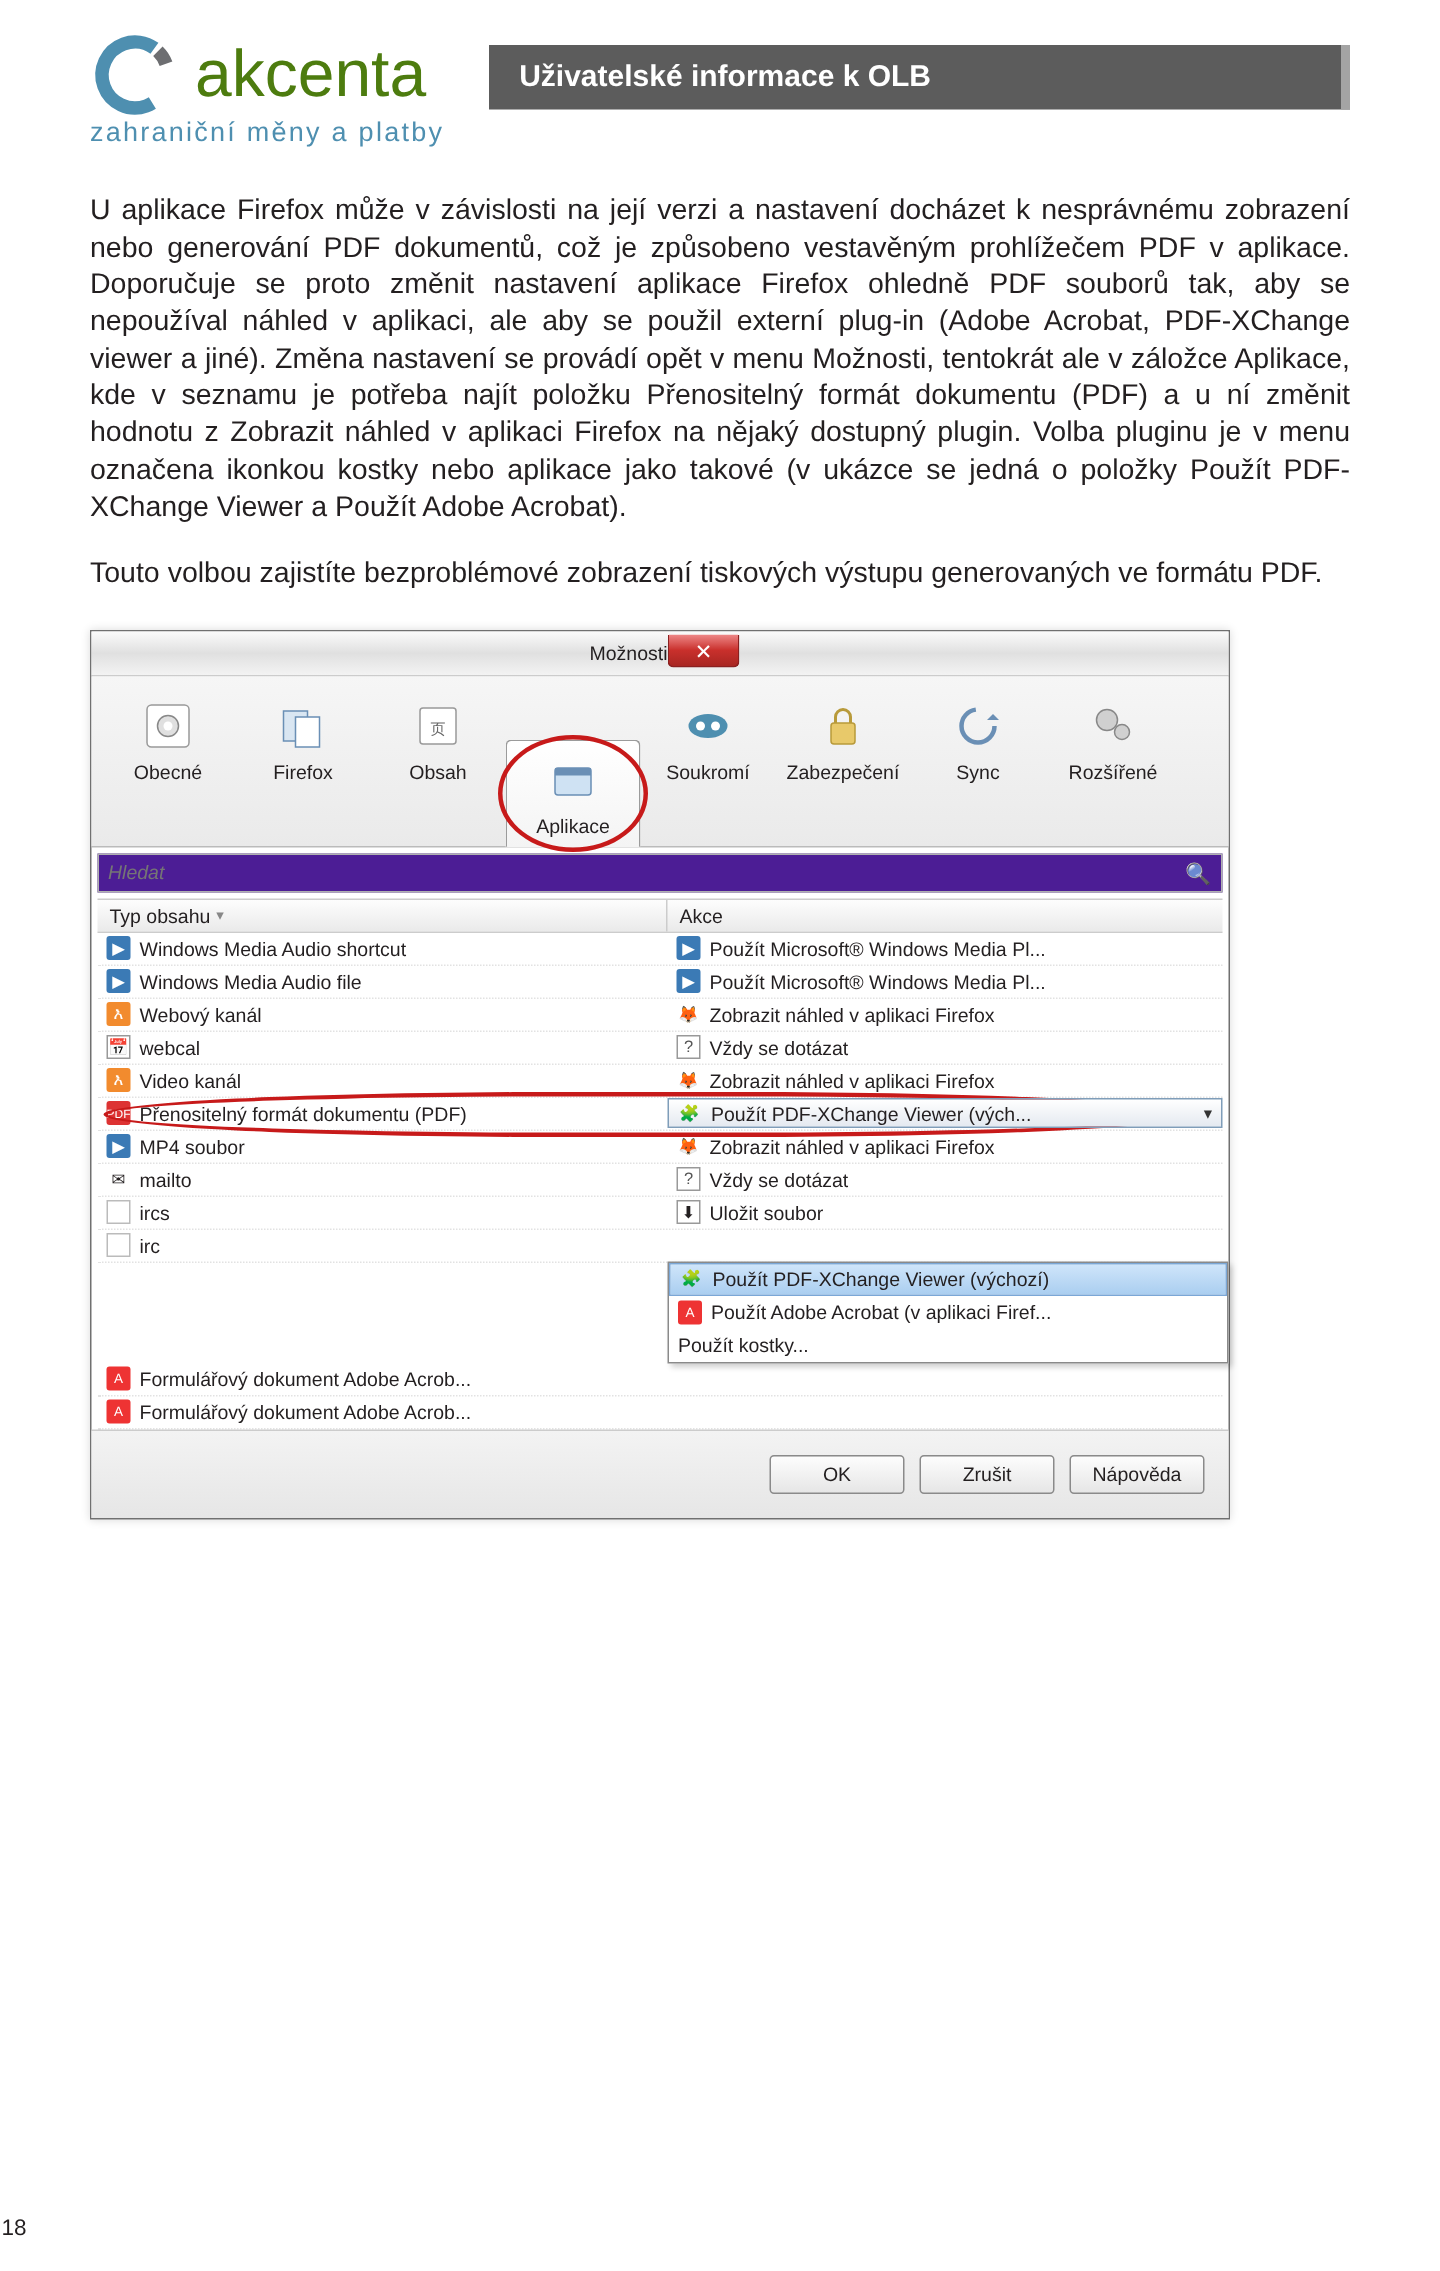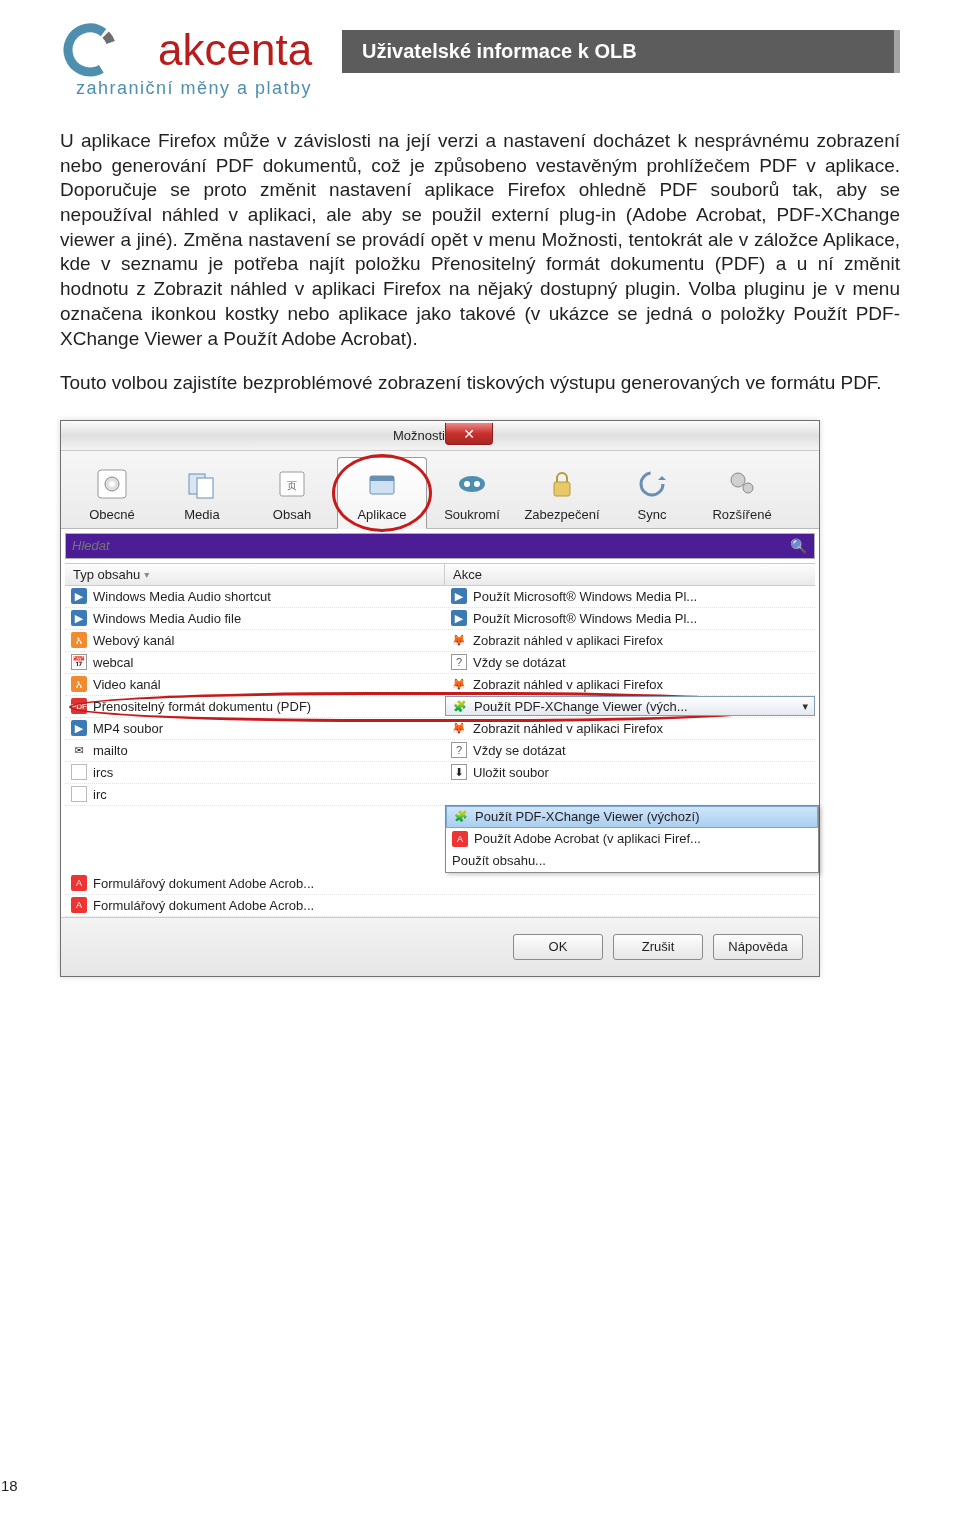--- a/index.html
+++ b/index.html
@@ -11,21 +11,21 @@
     color: #231f20;
     position: relative;
     padding: 20px 60px 40px 60px;
   }
   .header { display: flex; align-items: flex-start; gap: 30px; margin-bottom: 30px; }
   .logo-block { flex: 0 0 auto; }
   .logo-row { display: flex; align-items: center; gap: 10px; }
   .logo-arc {
     width: 60px; height: 60px; 
   }
-  .logo-word { font-size: 44px; font-weight: 400; color: #b91c1c; letter-spacing: 0px; line-height: 1; margin-left: 28px; }
+  .logo-word { font-size: 44px; font-weight: 400; color: #4d7c0f; letter-spacing: 0px; line-height: 1; }
   .tagline { color: #4e8fb0; font-size: 18px; letter-spacing: 1.5px; margin-top: -2px; text-align: right; }
   .title-bar {
     flex: 1;
     background: #5c5c5c;
     color: #fff;
     font-weight: 700;
     font-size: 20px;
     padding: 10px 20px;
     border-right: 6px solid #a4a4a4;
     margin-top: 10px;
@@ -67,20 +67,21 @@
     font-size: 13px; cursor: pointer;
     border: 1px solid transparent; border-bottom: none;
     border-radius: 4px 4px 0 0;
   }
   .toolbar-item.selected {
     background: linear-gradient(to bottom, #fff, #f4f4f4);
     border: 1px solid #9b9b9b;
     border-bottom: 1px solid #f4f4f4;
     margin-bottom: -1px;
     position: relative;
+    margin-top: 36px;
   }
   .toolbar-item.selected .highlight-oval {
     position: absolute; left: -6px; right: -6px; top: -4px; bottom: -4px;
     border: 3px solid #c71a1a; border-radius: 50%;
     z-index: 5;
   }
   .toolbar-icon { width: 40px; height: 40px; display: flex; align-items: center; justify-content: center; margin-bottom: 3px; }
   .searchbar {
     display: flex; align-items: center;
     border: 1px solid #b0b0b0; margin: 4px; height: 26px;
@@ -189,21 +190,21 @@
         </div>
         <span>Obecné</span>
       </div>
       <div class="toolbar-item">
         <div class="toolbar-icon">
           <svg width="36" height="36" viewBox="0 0 36 36">
             <rect x="5" y="8" width="16" height="20" fill="#d9e6f2" stroke="#6a8fb5"></rect>
             <rect x="13" y="12" width="16" height="20" fill="#fff" stroke="#6a8fb5"></rect>
           </svg>
         </div>
-        <span>Media</span>
+        <span>Firefox</span>
       </div>
       <div class="toolbar-item">
         <div class="toolbar-icon">
           <svg width="36" height="36" viewBox="0 0 36 36">
             <rect x="6" y="6" width="24" height="24" rx="2" fill="#fff" stroke="#999"></rect>
             <text x="18" y="23" text-anchor="middle" font-size="10" fill="#666">页</text>
           </svg>
         </div>
         <span>Obsah</span>
       </div>
@@ -375,21 +376,21 @@
   <div class="dropdown" id="dropdown">
       <div class="dd-item sel">
         <span class="icon-sq" style="color:#5b8;">🧩</span>
         <span>Použít PDF-XChange Viewer (výchozí)</span>
       </div>
       <div class="dd-item">
         <span class="icon-sq" style="background:#e33;color:#fff;border-radius:2px;font-size:9px;">A</span>
         <span>Použít Adobe Acrobat (v aplikaci Firef...</span>
       </div>
       <div class="dd-item">
-        <span>Použít obsahu...</span>
+        <span>Použít kostky...</span>
       </div>
     </div>
 
   <div class="rows" id="rows2">
       <div class="row">
         <div class="cell-type">
           <span class="icon-sq" style="background:#e33;color:#fff;border-radius:2px;font-size:9px;">A</span>
           <span>Formulářový dokument Adobe Acrob...</span>
         </div>
         <div class="cell-action">

